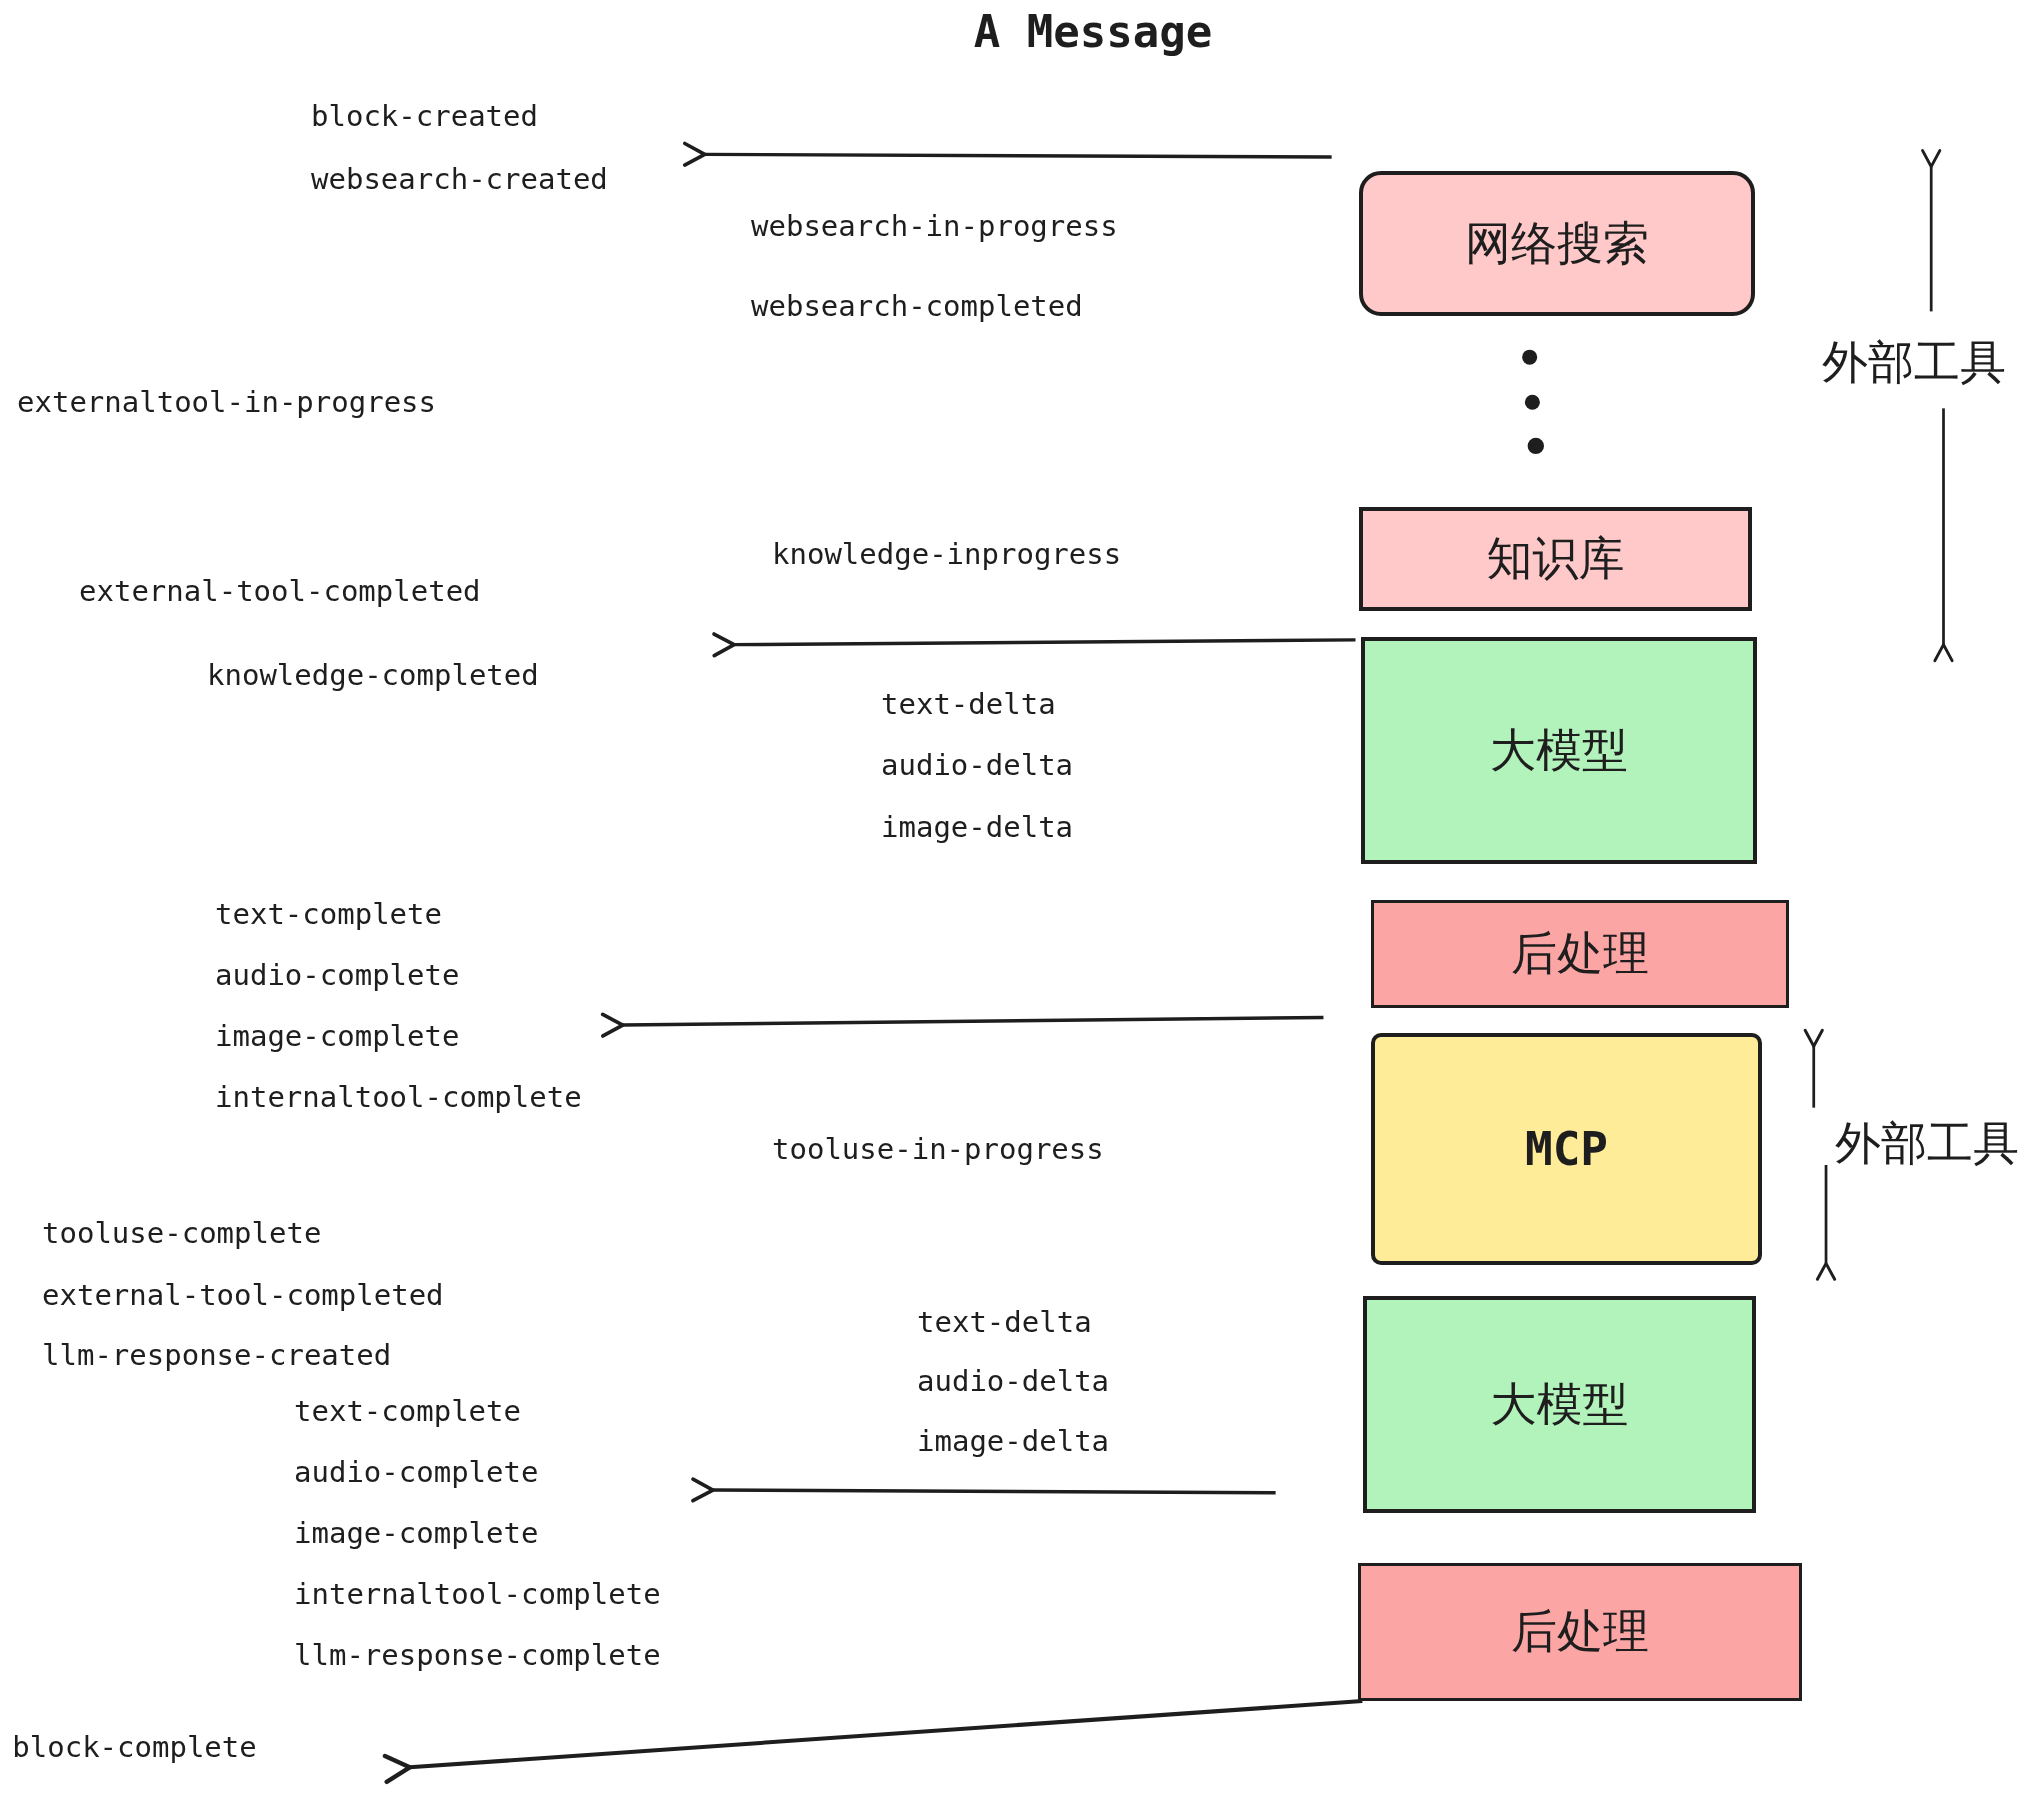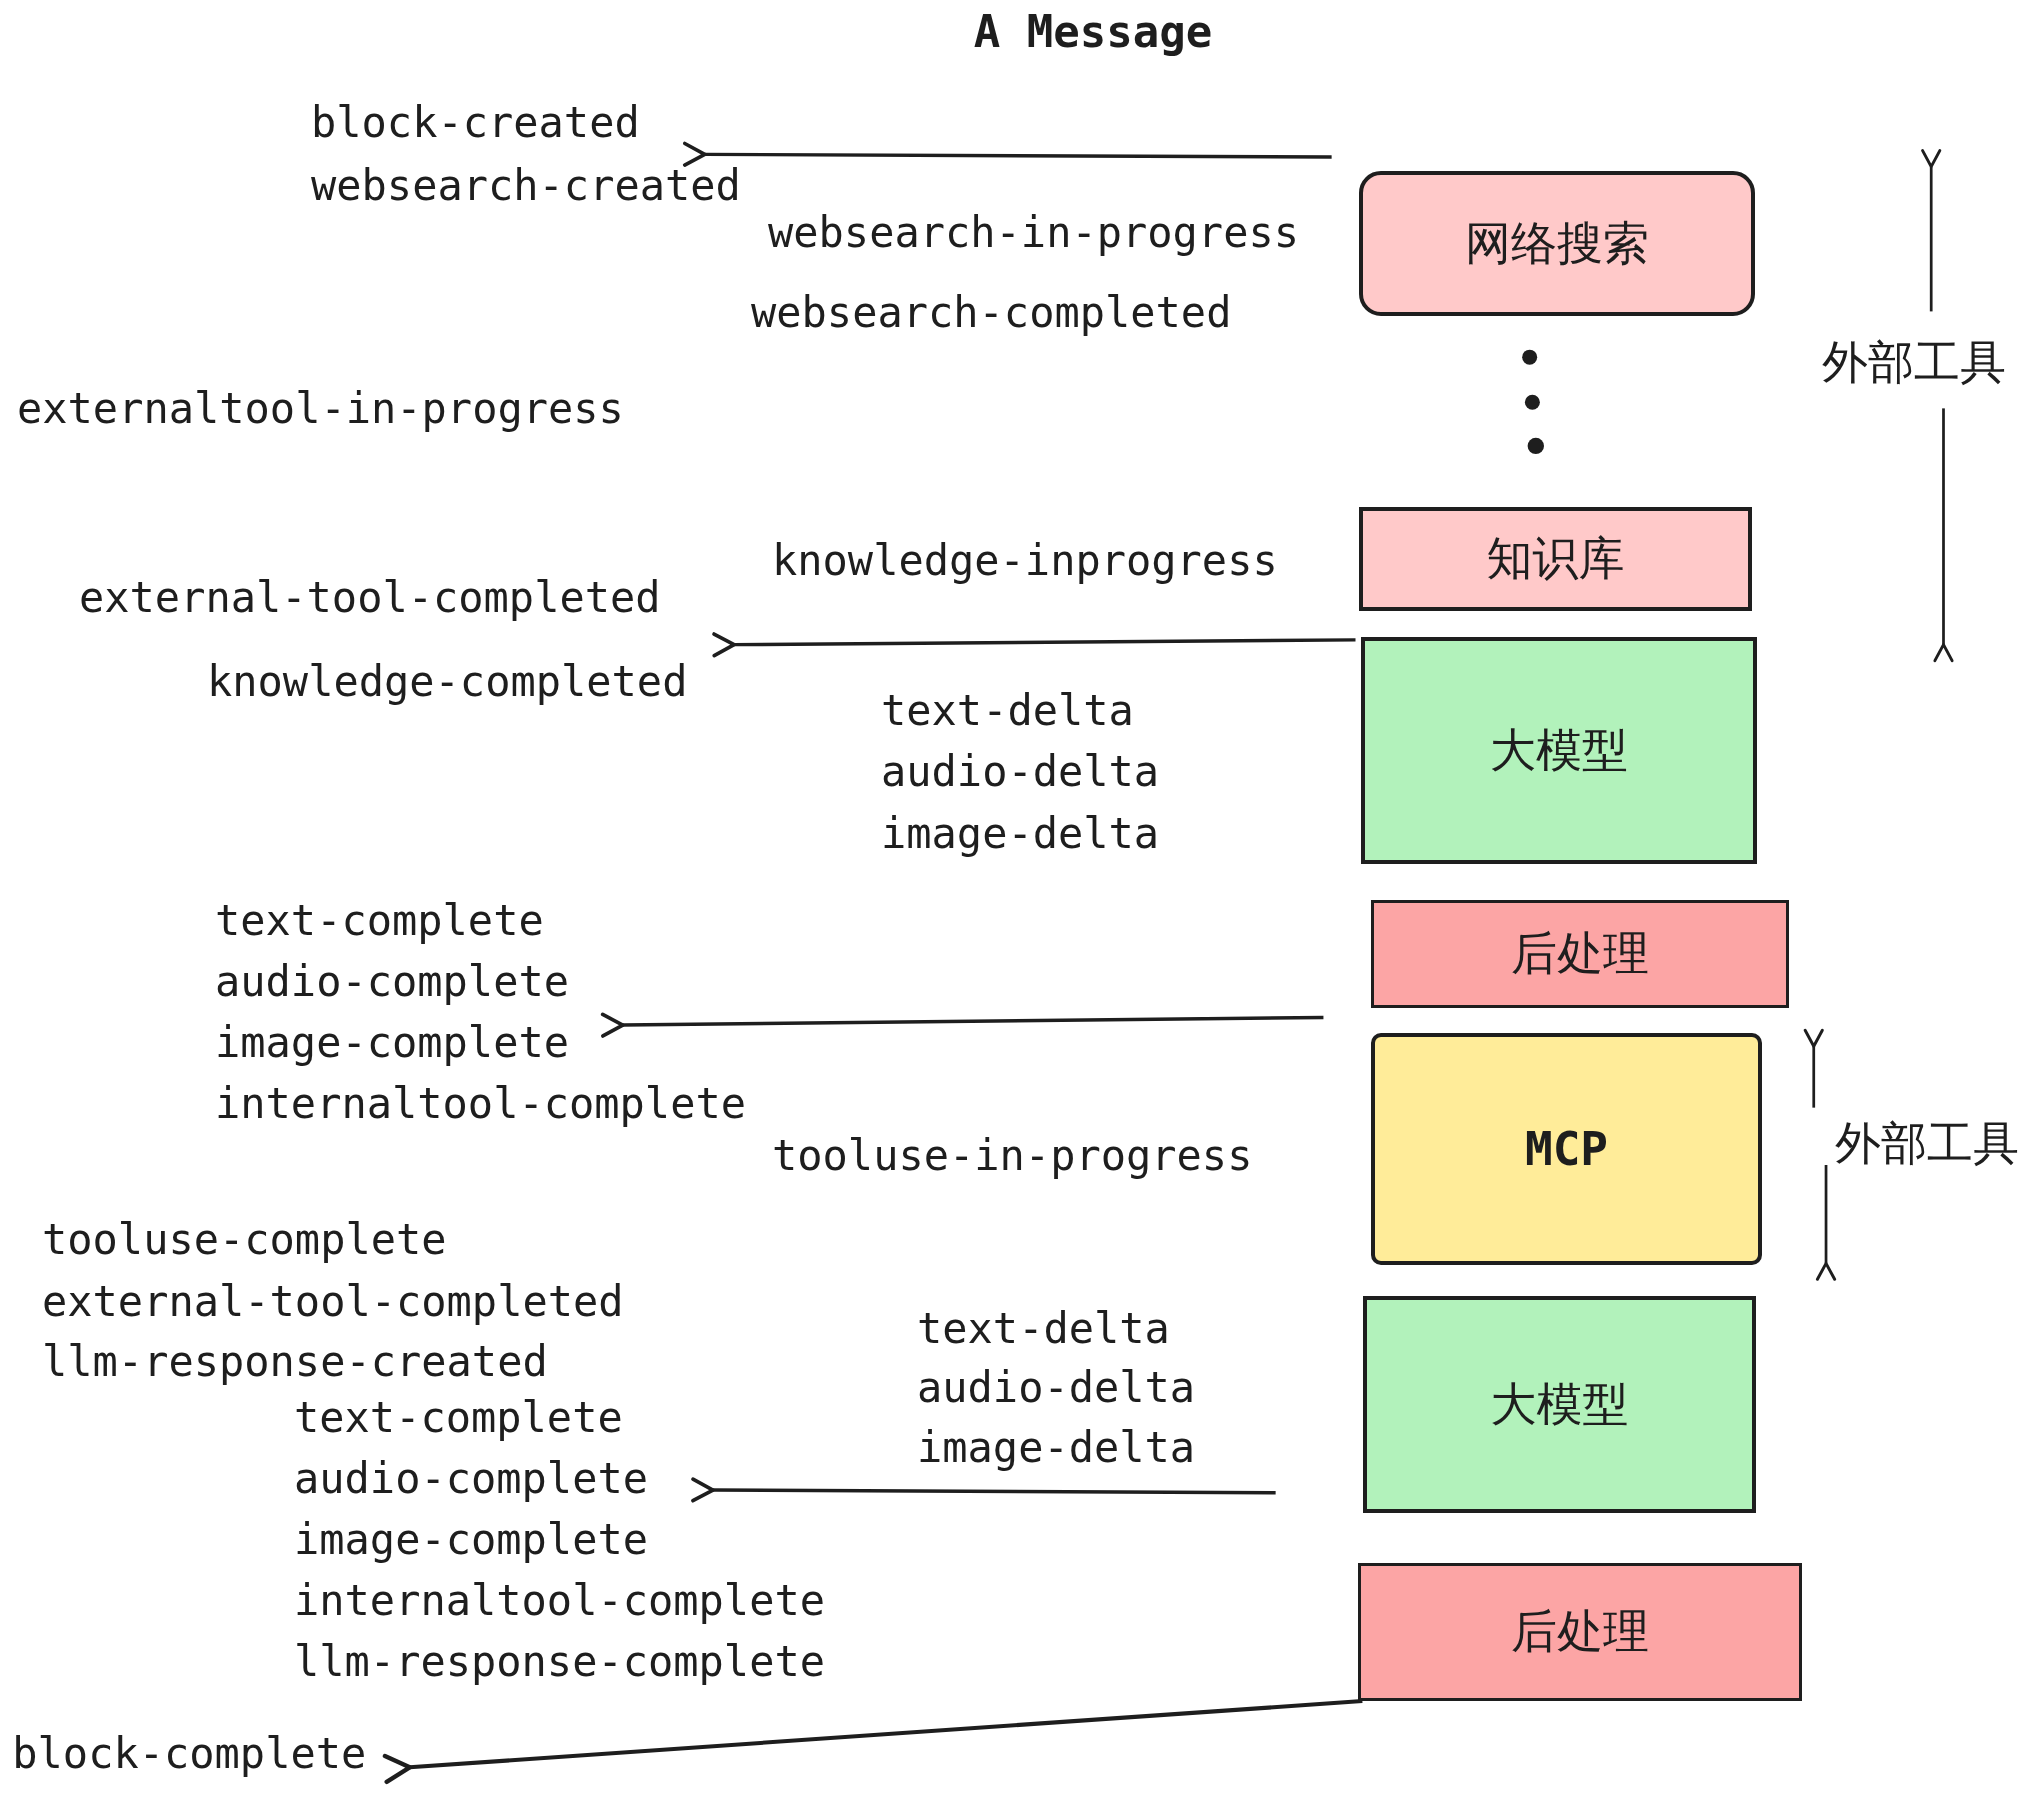--- a/index.html
+++ b/index.html
@@ -1,21 +1,21 @@
 <!DOCTYPE html>
 <html style="font-size:11px"><head>
 <meta charset="utf-8">
 <style>
   html,body{margin:0;padding:0;background:#ffffff;}
   .canvas{position:relative;width:2035px;height:1796px;background:#ffffff;overflow:hidden;
           font-family:"DejaVu Sans Mono", monospace;color:#1e1e1e;}
   .arrow-layer{position:absolute;left:0;top:0;width:2035px;height:1796px;}
   .title{position:absolute;left:854px;top:8.2px;width:478px;text-align:center;
          font-size:44px;font-weight:bold;line-height:1.1;white-space:nowrap;}
-  .evt{position:absolute;font-size:42px;line-height:1;white-space:nowrap;}
+  .evt{position:absolute;font-size:29px;line-height:1;white-space:nowrap;}
   .box{position:absolute;border:4.1px solid #1e1e1e;display:flex;align-items:center;justify-content:center;
        font-family:"DejaVu Sans", sans-serif;font-size:46px;box-sizing:border-box;}
   .box.pink{background:#ffc9c9;}
   .box.green{background:#b2f2bb;}
   .box.yellow{background:#ffec99;border-radius:10px;}
   .box.white{background:#fca5a5;border-width:3.4px;}
   .box .mono{font-family:"DejaVu Sans Mono", monospace;font-weight:bold;}
   .annot{position:absolute;font-family:"DejaVu Sans", sans-serif;font-size:46px;line-height:1;white-space:nowrap;}
 </style>
 </head>
@@ -43,21 +43,21 @@
 
     <circle cx="2240" cy="523" r="11" fill="#1e1e1e"></circle>
     <circle cx="2244" cy="589" r="11" fill="#1e1e1e"></circle>
     <circle cx="2249" cy="653" r="12" fill="#1e1e1e"></circle>
   </svg>
 
   <div class="title">A Message</div>
 
   <div class="evt" style="left:311px;top:102px;">block-created</div>
   <div class="evt" style="left:311px;top:165px;">websearch-created</div>
-  <div class="evt" style="left:768px;top:212px;">websearch-in-progress</div>
+  <div class="evt" style="left:751px;top:212px;">websearch-in-progress</div>
   <div class="evt" style="left:751px;top:292px;">websearch-completed</div>
   <div class="evt" style="left:17px;top:388px;">externaltool-in-progress</div>
   <div class="evt" style="left:772px;top:540px;">knowledge-inprogress</div>
   <div class="evt" style="left:79px;top:577px;">external-tool-completed</div>
   <div class="evt" style="left:195px;top:661px;margin-left:12px;">knowledge-completed</div>
   <div class="evt" style="left:881px;top:690px;">text-delta</div>
   <div class="evt" style="left:881px;top:751px;">audio-delta</div>
   <div class="evt" style="left:881px;top:813px;">image-delta</div>
   <div class="evt" style="left:215px;top:900px;">text-complete</div>
   <div class="evt" style="left:215px;top:961px;">audio-complete</div>

